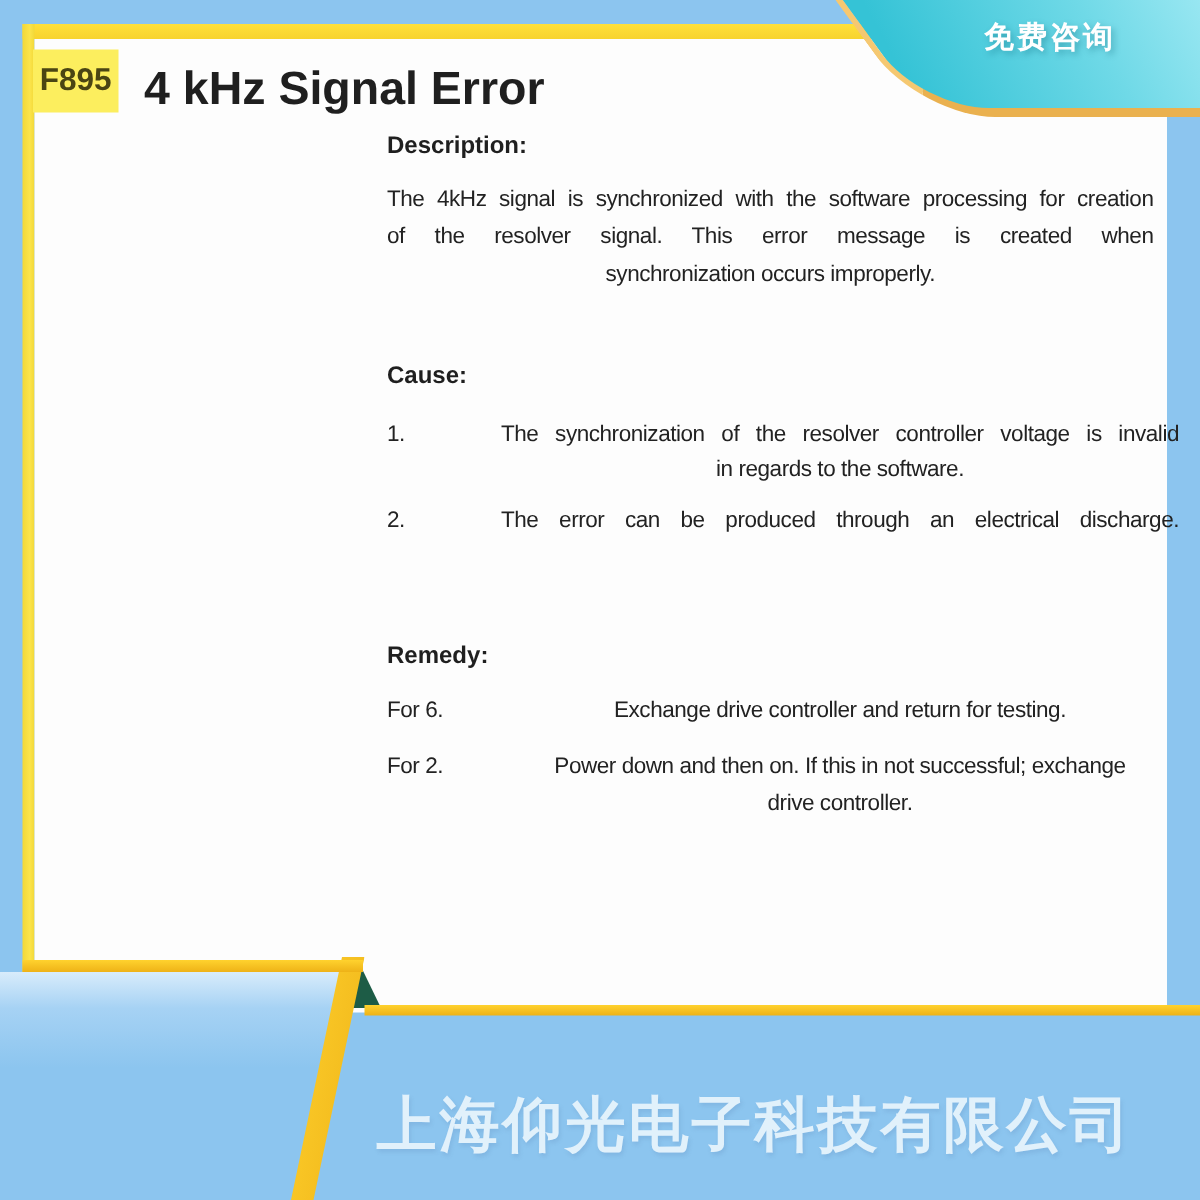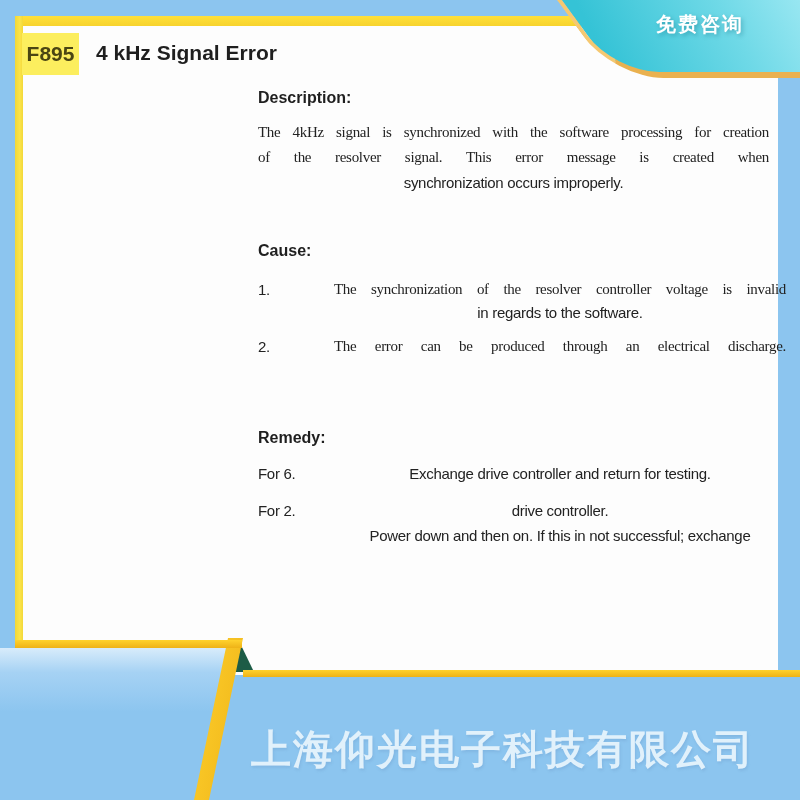--- a/index.html
+++ b/index.html
@@ -40,26 +40,26 @@
     text-shadow:2px 2px 4px rgba(0,90,110,0.35);}
   
   .company{position:absolute;left:248px;top:722px;width:510px;text-align:center;
     font-size:40px;font-weight:bold;letter-spacing:2px;
     color:var(--company_text,#e9f5fd);opacity:.92;
     text-shadow:1px 2px 3px rgba(120,170,215,.6);}
   
   .code-badge{position:absolute;left:22px;top:33px;width:57px;height:42px;
     background:var(--highlight,#fcee5e);display:flex;align-items:center;justify-content:center;
     font-size:21px;font-weight:bold;color:#4a4513;}
-  .doc-title{position:absolute;left:96px;top:41px;font-size:21px;font-weight:bold;
+  .doc-title{position:absolute;left:96px;top:41px;font-size:31px;font-weight:bold;
     color:var(--text,#1f1f1f);letter-spacing:0px;text-align:center;}
   .heading{position:absolute;left:258px;font-size:16px;font-weight:bold;color:var(--text,#1f1f1f);}
   .block{position:absolute;left:258px;width:511px;color:#222;font-size:15px;letter-spacing:-0.3px;}
   .line{width:100%;height:25px;line-height:25px;white-space:nowrap;text-align:center;}
-  .line.stretch{white-space:normal;text-align:justify;text-align-last:justify;font-family:Liberation Serif, serif;}
+  .line.stretch{white-space:normal;text-align:justify;text-align-last:justify;}
   .row{position:absolute;left:258px;width:511px;display:flex;color:#222;font-size:15px;letter-spacing:-0.3px;}
   .row .num{width:59px;flex:none;line-height:23px;}
   .row .itext{width:452px;flex:none;}
   .row .itext .line{height:23px;line-height:23px;margin-left:17px;}
   .row.rm .num{line-height:25px;}
   .row.rm .itext .line{height:25px;line-height:25px;}
 </style>
 </head>
 <body>
 
@@ -97,22 +97,22 @@
   <div class="heading" style="top:429px">Remedy:</div>
   <div class="row rm" style="top:461px">
     <div class="num">For 6.</div>
     <div class="itext">
       <div class="line">Exchange drive controller and return for testing.</div>
     </div>
   </div>
   <div class="row rm" style="top:498px">
     <div class="num">For 2.</div>
     <div class="itext">
+      <div class="line">Power down and then on. If this in not successful; exchange</div>
       <div class="line">drive controller.</div>
-      <div class="line">Power down and then on. If this in not successful; exchange</div>
     </div>
   </div>
 
   <div class="bl-blue"></div>
   <div class="teal-tri"></div>
   <div class="diag-band"></div>
   <div class="bl-line"></div>
   <div class="br-line"></div>
 
   <div class="company">上海仰光电子科技有限公司</div>

